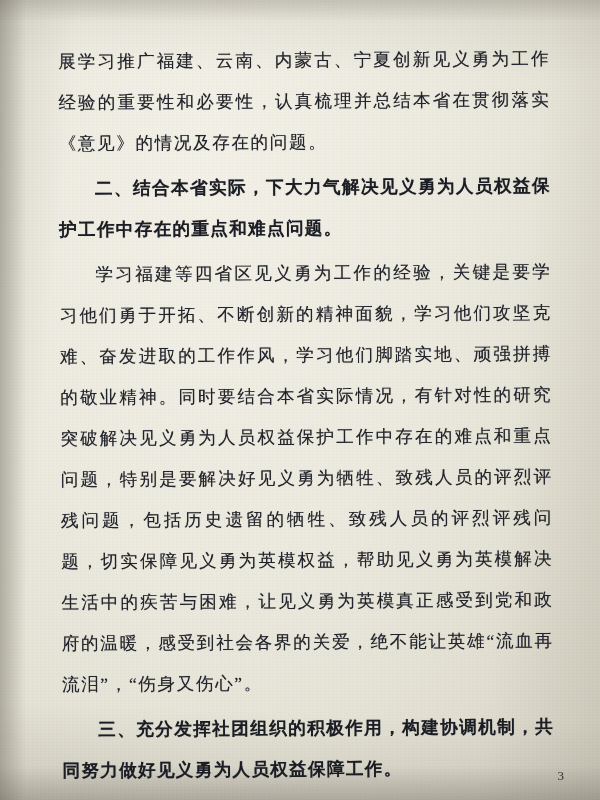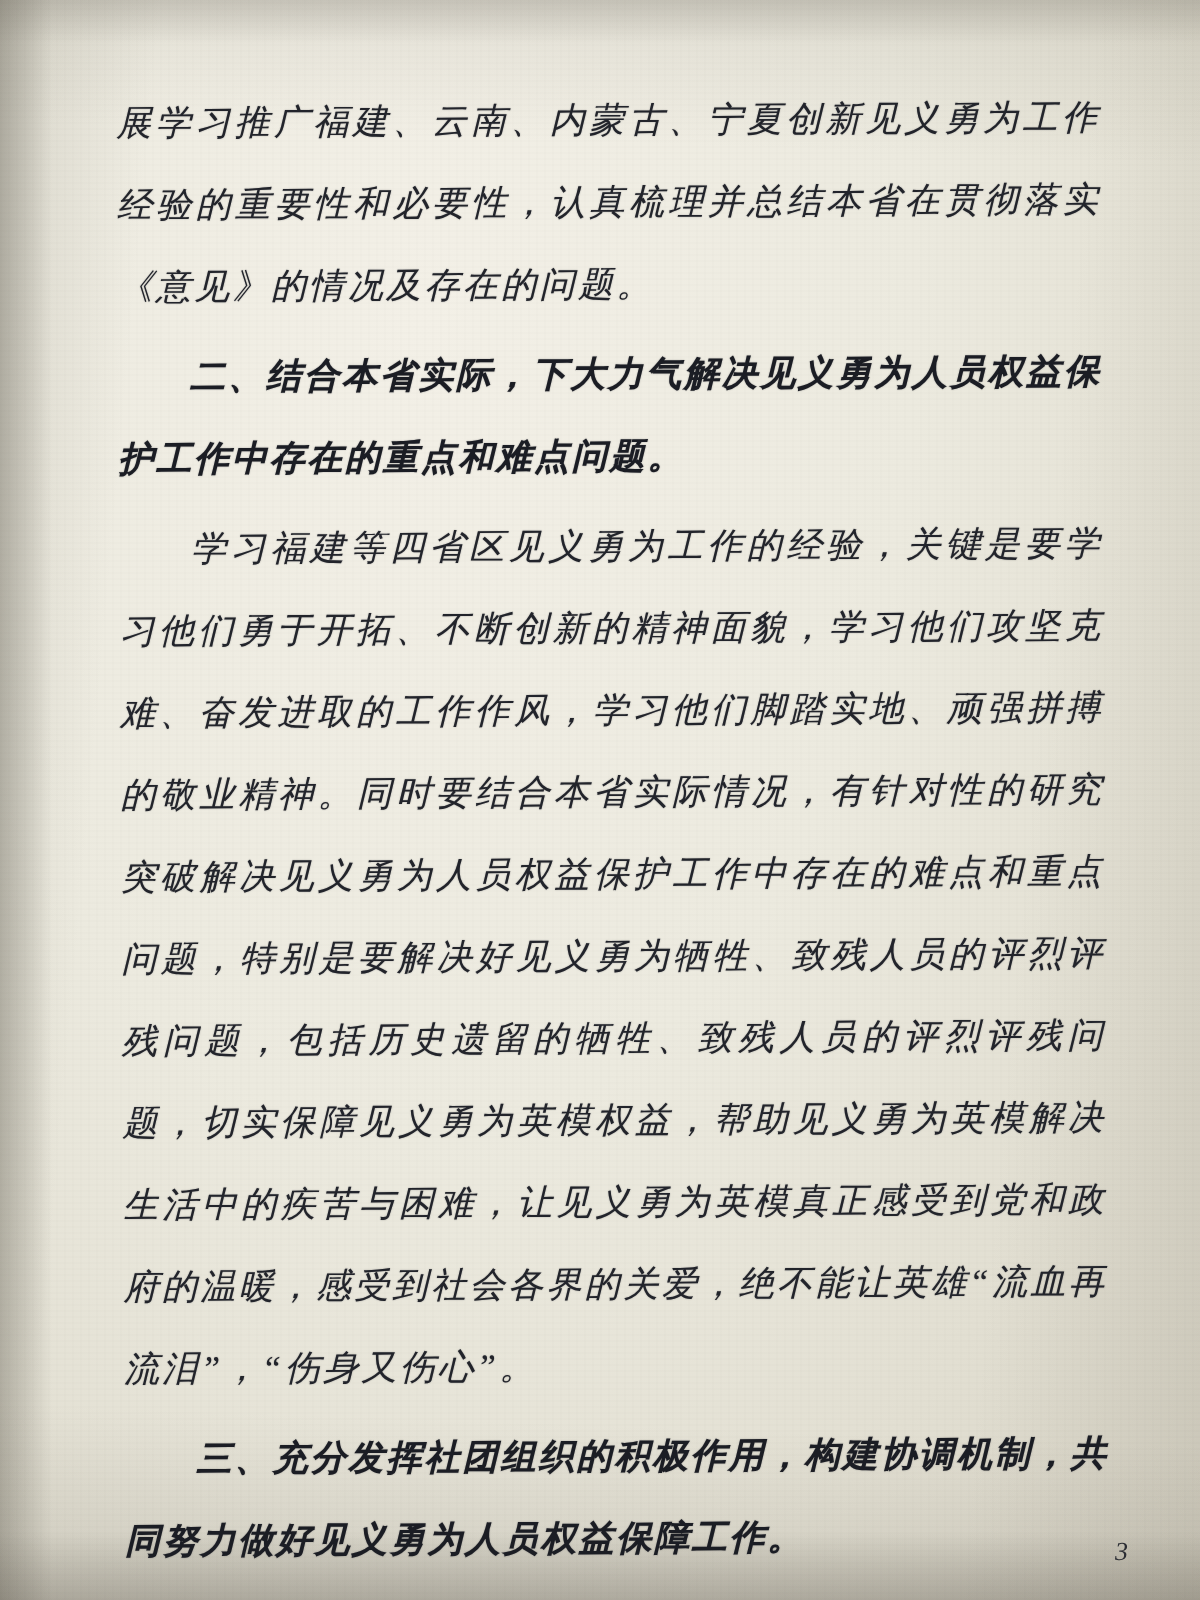--- a/index.html
+++ b/index.html
@@ -13,21 +13,20 @@
     background: #c9c6c0;
     font-family: "Liberation Serif", serif;
   }
   #page {
     position: relative;
     width: 600px;
     height: 800px;
     background:
       radial-gradient(ellipse at 35% 20%, #f3f0e7 0%, #eceadf 45%, #e2dfd2 75%, #d6d2c4 100%);
     overflow: hidden;
-    font-style: italic;
   }
   
   #page::before {
     content: "";
     position: absolute;
     inset: 0;
     background:
       linear-gradient(95deg, rgba(120,115,100,0.18) 0%, rgba(255,255,255,0.0) 12%, rgba(255,255,255,0.0) 82%, rgba(120,115,100,0.14) 100%),
       linear-gradient(182deg, rgba(140,135,120,0.16) 0%, rgba(255,255,255,0) 10%, rgba(255,255,255,0) 88%, rgba(120,115,105,0.20) 100%);
     pointer-events: none;

